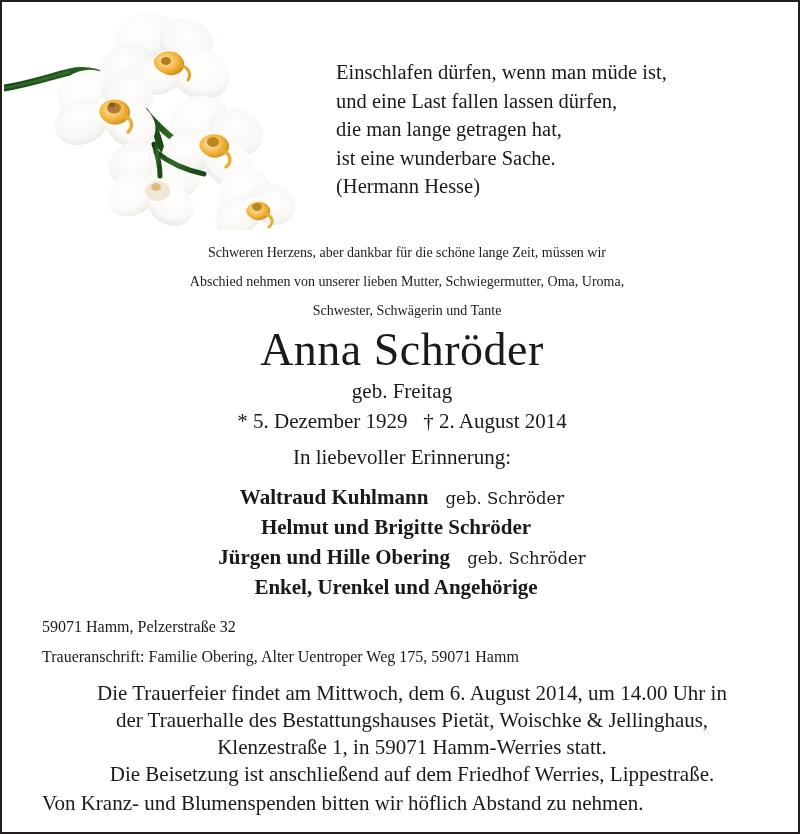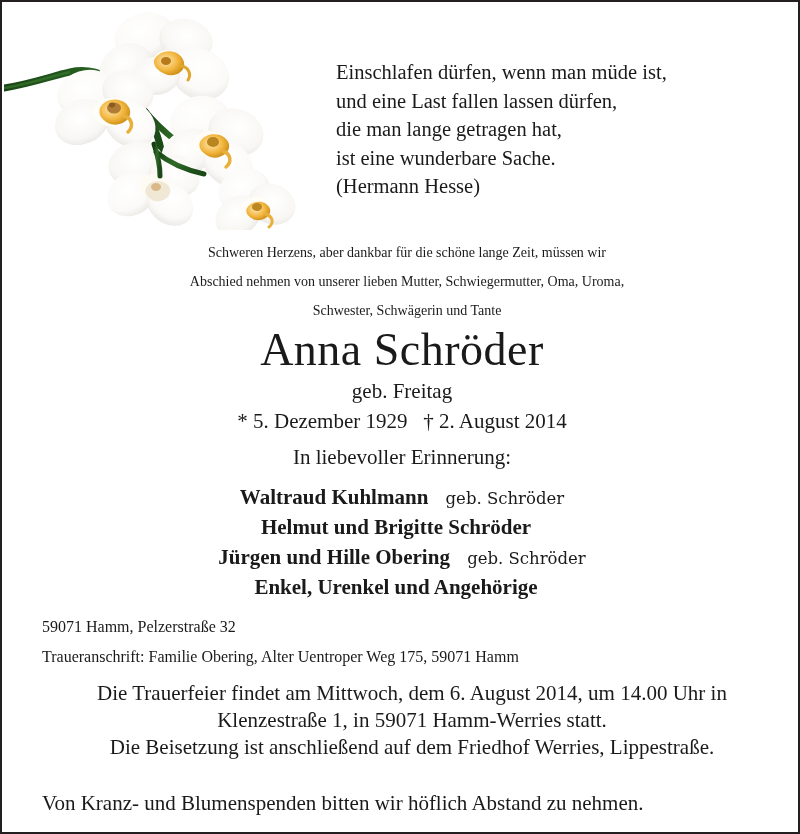--- a/index.html
+++ b/index.html
@@ -295,20 +295,21 @@
     </div>
   </div>
 
   <div class="address-block">
     <div class="address-line">59071 Hamm, Pelzerstraße 32</div>
     <div class="address-line">Traueranschrift: Familie Obering, Alter Uentroper Weg 175, 59071 Hamm</div>
   </div>
 
   <div class="service-block">
     <div class="service-line">Die Trauerfeier findet am Mittwoch, dem 6. August 2014, um 14.00 Uhr in</div>
+    <div class="service-line">der Trauerhalle des Bestattungshauses Pietät, Woischke &amp; Jellinghaus,</div>
     <div class="service-line">Klenzestraße 1, in 59071 Hamm-Werries statt.</div>
     <div class="service-line">Die Beisetzung ist anschließend auf dem Friedhof Werries, Lippestraße.</div>
   </div>
 
   <div class="closing-block">
     <div class="closing-line">Von Kranz- und Blumenspenden bitten wir höflich Abstand zu nehmen.</div>
   </div>
 
 </div>
 

